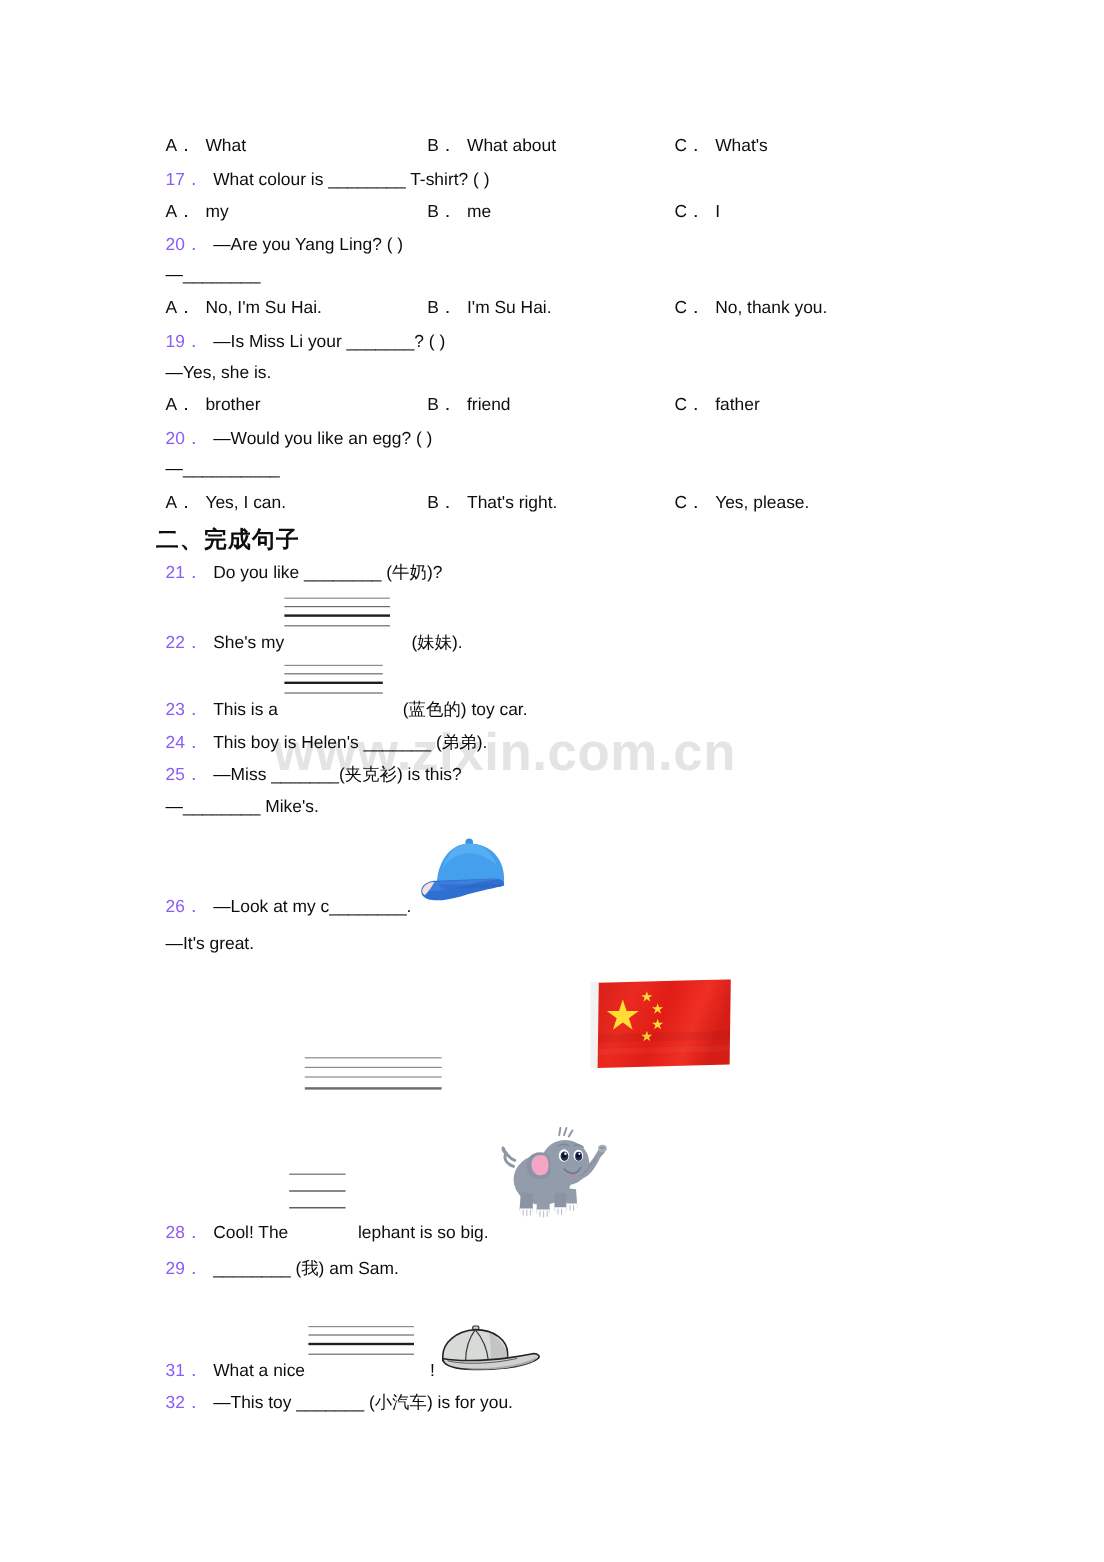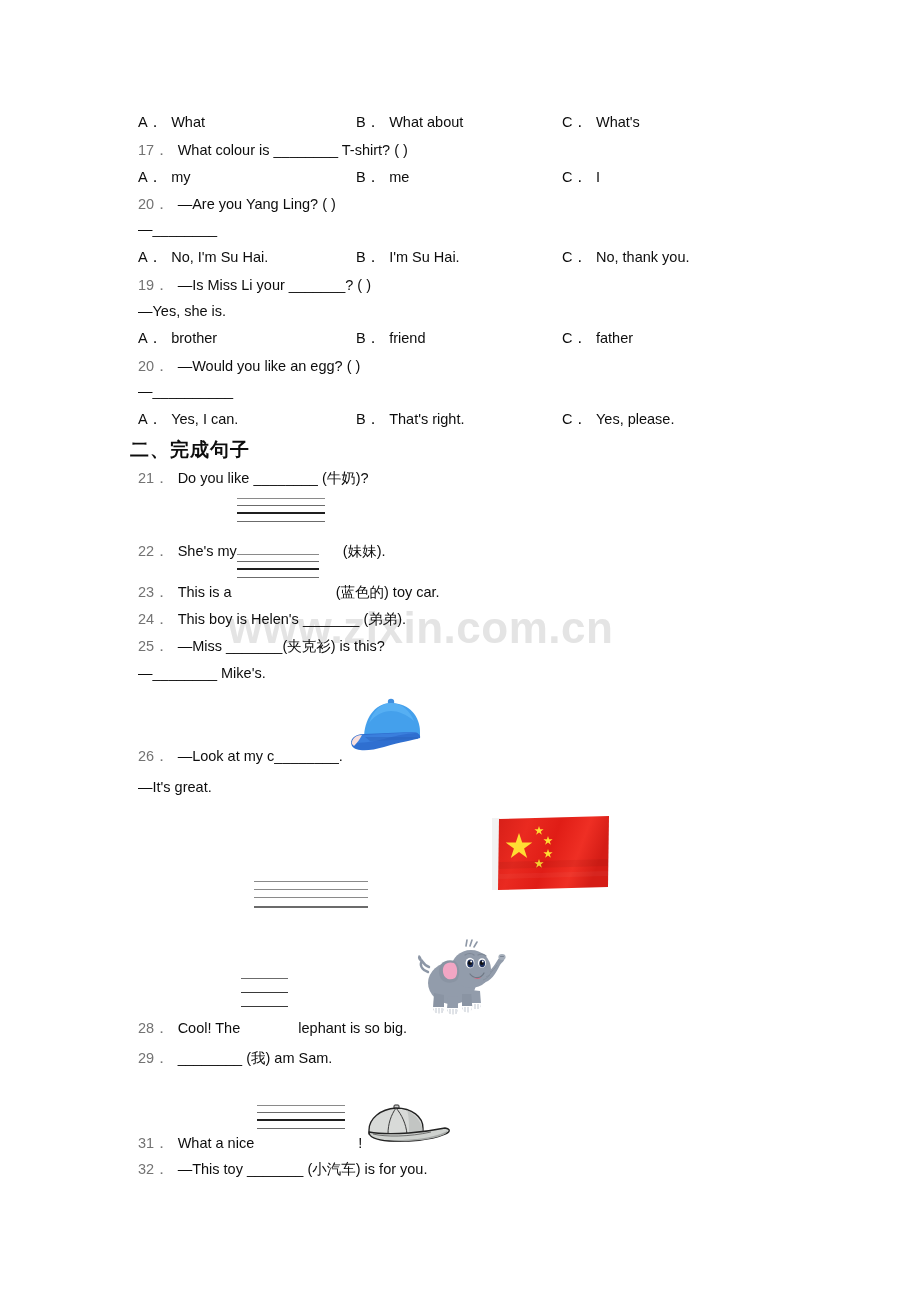--- a/index.html
+++ b/index.html
@@ -40,21 +40,21 @@
 
   .row {
     position: absolute;
     left: 138px;
     white-space: nowrap;
     font-size: 14.5px;
     line-height: 1;
   }
 
   .qnum {
-    color: #737373;
+    color: #8b5cf6;
     font-size: 14.5px;
   }
   .qnum-sp { display: inline-block; width: 9px; }
 
   .opt {
     position: absolute;
     white-space: nowrap;
     font-size: 14.5px;
     line-height: 1;
   }
@@ -183,21 +183,21 @@
   <div class="row" style="top:471px">
     <span class="qnum">21．</span><span class="qnum-sp"></span><span>Do you like ________ (牛奶)?</span>
   </div>
 
   <div class="stack" style="left:237px; top:498px; width:88px;">
     <i style="height:1px;background:#8a8a8a;"></i>
     <i style="margin-top:6px;height:1px;background:#6b6b6b;"></i>
     <i style="margin-top:6px;height:2px;background:#1f1f1f;"></i>
     <i style="margin-top:7px;height:1px;background:#6b6b6b;"></i>
   </div>
-  <div class="row" style="top:544px">
+  <div class="row" style="top:529px">
     <span class="qnum">22．</span><span class="qnum-sp"></span><span>She's my</span>
     <span style="display:inline-block;width:102px;"></span><span>(妹妹).</span>
   </div>
 
   <div class="stack" style="left:237px; top:554px; width:82px;">
     <i style="height:1px;background:#8a8a8a;"></i>
     <i style="margin-top:6px;height:1px;background:#6b6b6b;"></i>
     <i style="margin-top:6px;height:2px;background:#1f1f1f;"></i>
     <i style="margin-top:7px;height:1px;background:#6b6b6b;"></i>
   </div>

